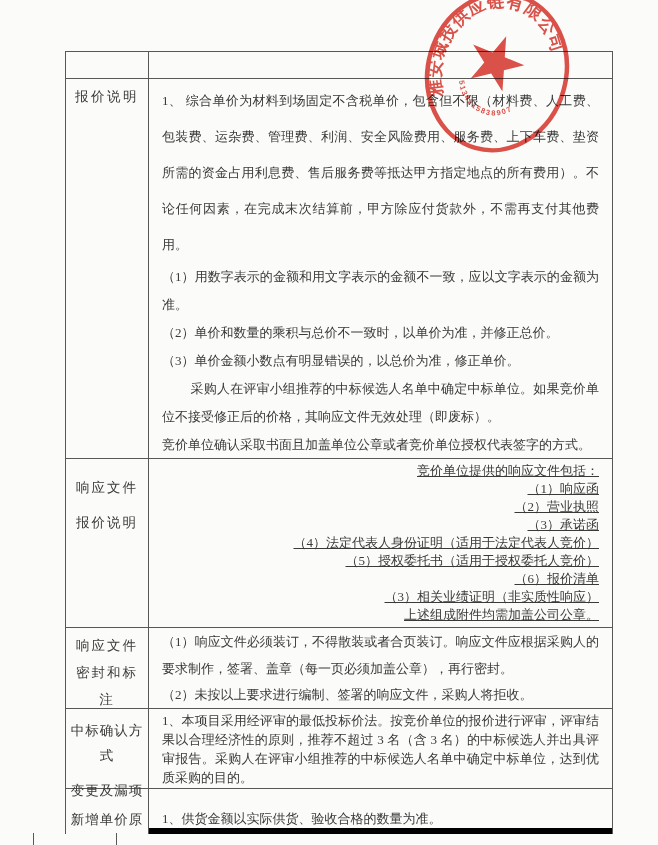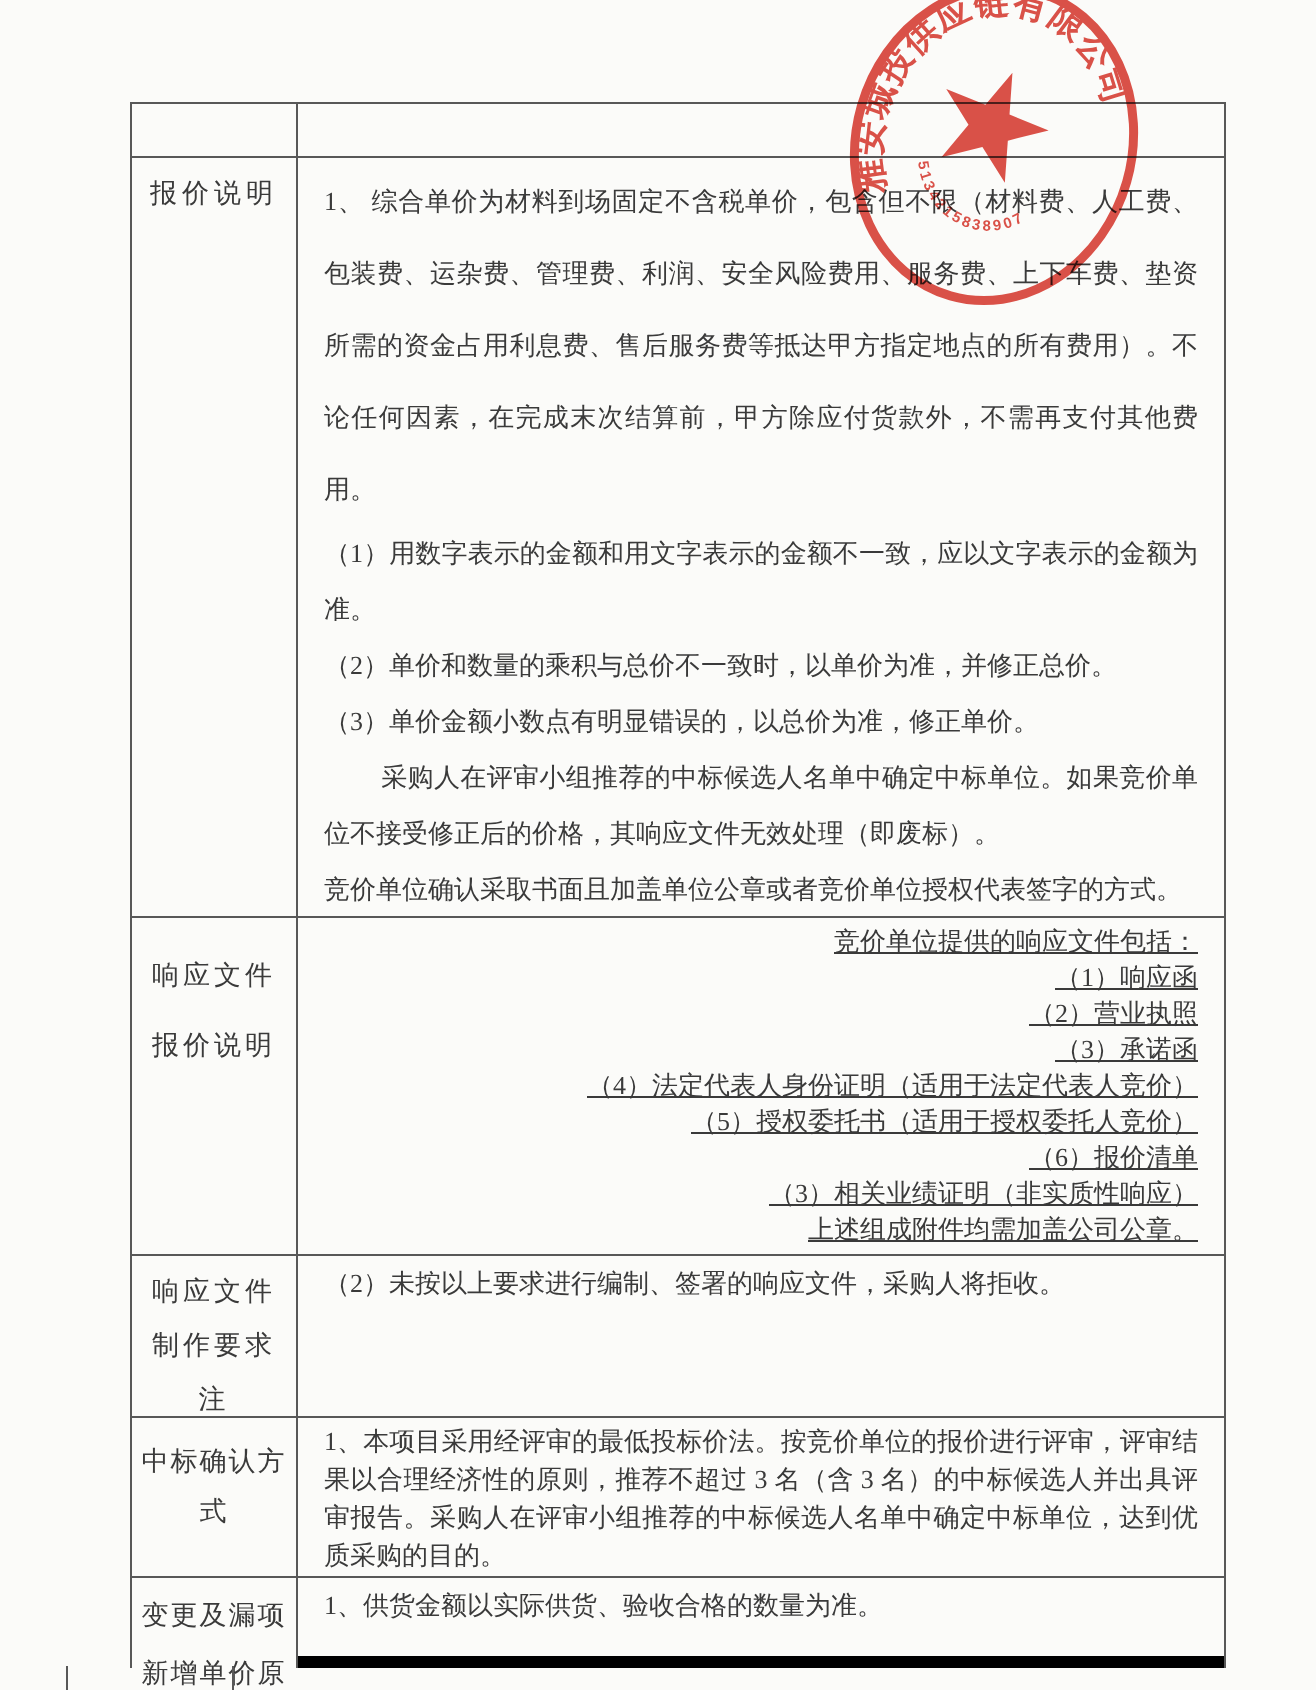--- a/index.html
+++ b/index.html
@@ -10,21 +10,21 @@
   }
   .page{position:absolute;inset:0;}
   
   .tbl{
     position:absolute;left:33px;top:51px;width:548px;
     border:1px solid #585858;border-bottom:none;box-sizing:border-box;
     background:transparent;
     margin-left:32px;
   }
   .row{display:flex;box-sizing:border-box;border-bottom:1px solid #585858;}
-  .row:last-child{border-bottom:none;}
+  .row:last-child{border-bottom:none;align-items:flex-end;}
   .lbl{
     flex:0 0 83px;width:83px;border-right:1px solid #585858;
     box-sizing:border-box;text-align:center;font-size:13.5px;
   }
   .cnt{flex:1;box-sizing:border-box;padding:0 13px;font-size:13px;}
   .cnt p{margin:0;text-align:justify;}
   .r0{height:27px;}
   .r1{height:380px;}
   .r2{height:169px;}
   .r3{height:81px;}
@@ -102,24 +102,25 @@
         <p>（5）授权委托书（适用于授权委托人竞价）</p>
         <p>（6）报价清单</p>
         <p>（3）相关业绩证明（非实质性响应）</p>
         <p>上述组成附件均需加盖公司公章。</p>
       </div>
     </div>
 
     <div class="row r3">
       <div class="lbl">
         <div>响应文件</div>
-        <div>制作要求</div>
+        <div>密封和标</div>
         <div>注</div>
       </div>
       <div class="cnt">
+        <p>（1）响应文件必须装订，不得散装或者合页装订。响应文件应根据采购人的要求制作，签署、盖章（每一页必须加盖公章），再行密封。</p>
         <p>（2）未按以上要求进行编制、签署的响应文件，采购人将拒收。</p>
       </div>
     </div>
 
     <div class="row r4">
       <div class="lbl">
         <div>中标确认方</div>
         <div>式</div>
       </div>
       <div class="cnt">

